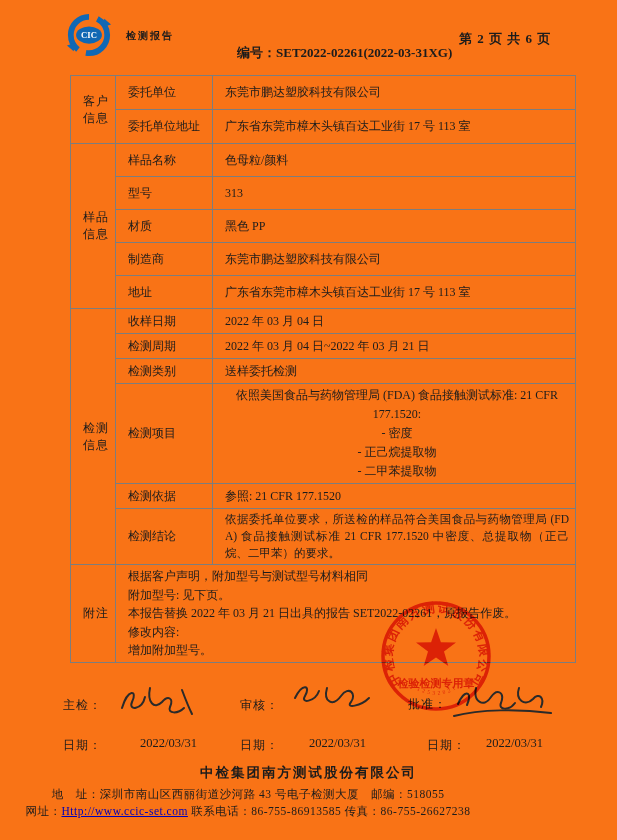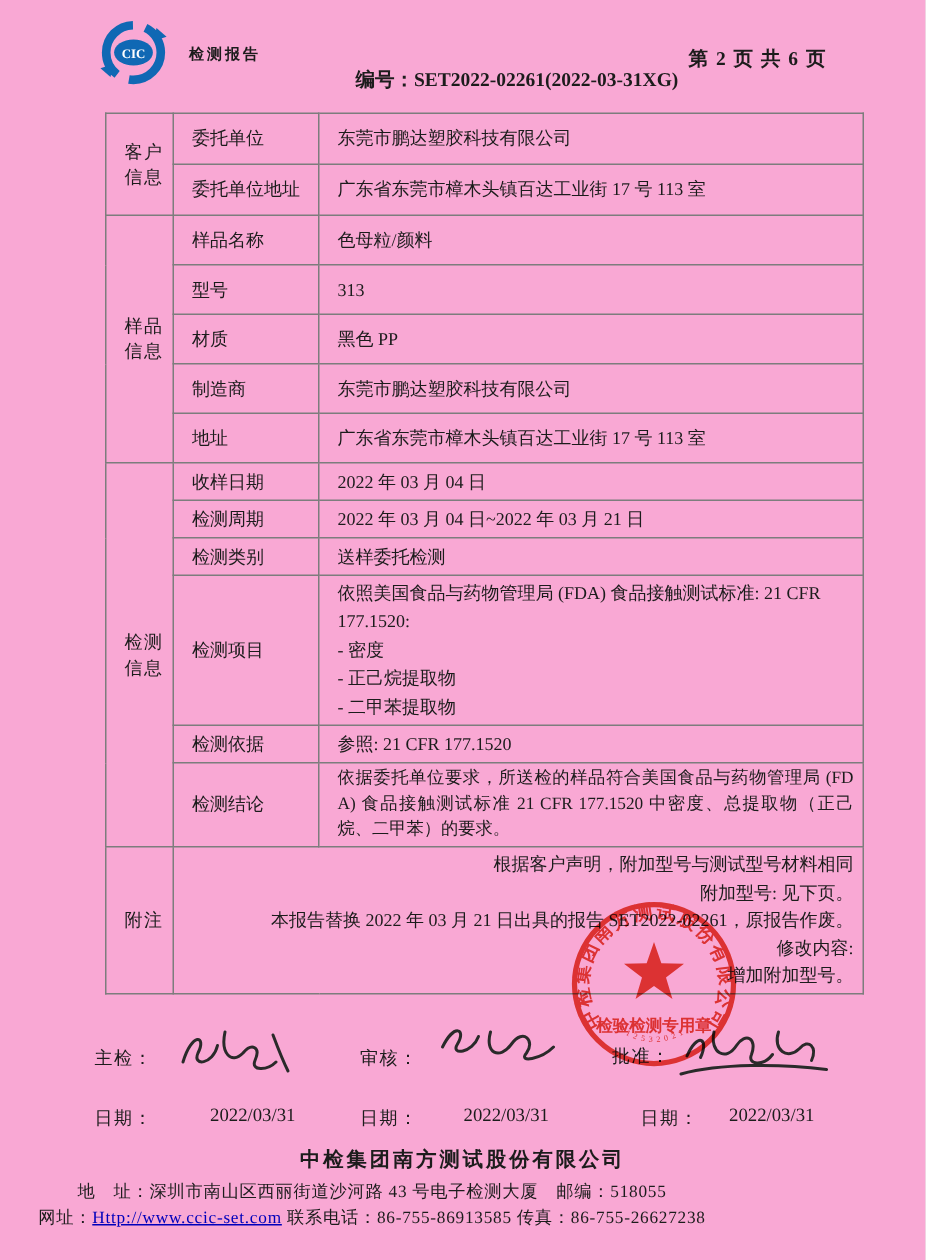--- a/index.html
+++ b/index.html
@@ -1,17 +1,17 @@
 <!DOCTYPE html>
 <html><head>
 <meta charset="utf-8">
 <style>
   html,body{margin:0;padding:0;background:#e8e8e8;}
   .page{
-    position:relative;width:617px;height:840px;background:#f9a8d4;
+    position:relative;width:617px;height:840px;background:#f97316;
     font-family:"Liberation Serif","DejaVu Serif",serif;color:#1c1c1c;
     overflow:hidden;margin:0 auto;
   }
   .abs{position:absolute;}
   
   .hdr-title{left:126px;top:29px;font-size:10px;font-weight:bold;letter-spacing:2px;}
   .hdr-no{left:237px;top:44px;font-size:13px;font-weight:bold;}
   .hdr-page{left:459px;top:30px;font-size:13px;font-weight:bold;letter-spacing:1px;}
   
   table.report{
@@ -24,24 +24,24 @@
     padding:2px 6px 2px 12px;line-height:17px;word-break:break-all;
   }
   table.report{border:1px solid #5a5a5a;}
   td.sec{
     width:45px;text-align:center;padding:2px 2px;line-height:24px;letter-spacing:1px;
   }
   td.lbl{width:97px;padding-left:10px;}
   td.val{width:363px;}
   tr.h34{height:34px;} tr.h33{height:33px;} tr.h25{height:25px;}
   td.multiline{vertical-align:middle;padding-top:5px;padding-bottom:5px;}
-  .mline{line-height:19px;}
+  .mline{line-height:19px;text-align:center;}
   td.concl{line-height:15.5px;font-size:11.5px;text-align:justify;padding:3px 8px 3px 12px;}
   td.notes{padding:5px 10px 5px 12px;}
-  .nline{line-height:18.6px;text-align:right;}
+  .nline{line-height:18.6px;}
   
   .sig-label{font-size:12px;letter-spacing:1px;}
   .sig-date{font-size:12.5px;}
   .sig-svg{position:absolute;}
   .sig-svg path{fill:none;stroke:#2a2a2a;stroke-width:2;stroke-linecap:round;stroke-linejoin:round;}
   
   .stamp{position:absolute;left:374px;top:594px;width:124px;height:124px;
     mix-blend-mode:multiply;opacity:.92;pointer-events:none;z-index:5;}
   
   .foot-company{left:0;top:764px;width:617px;text-align:center;font-size:13.5px;font-weight:bold;letter-spacing:2px;}

